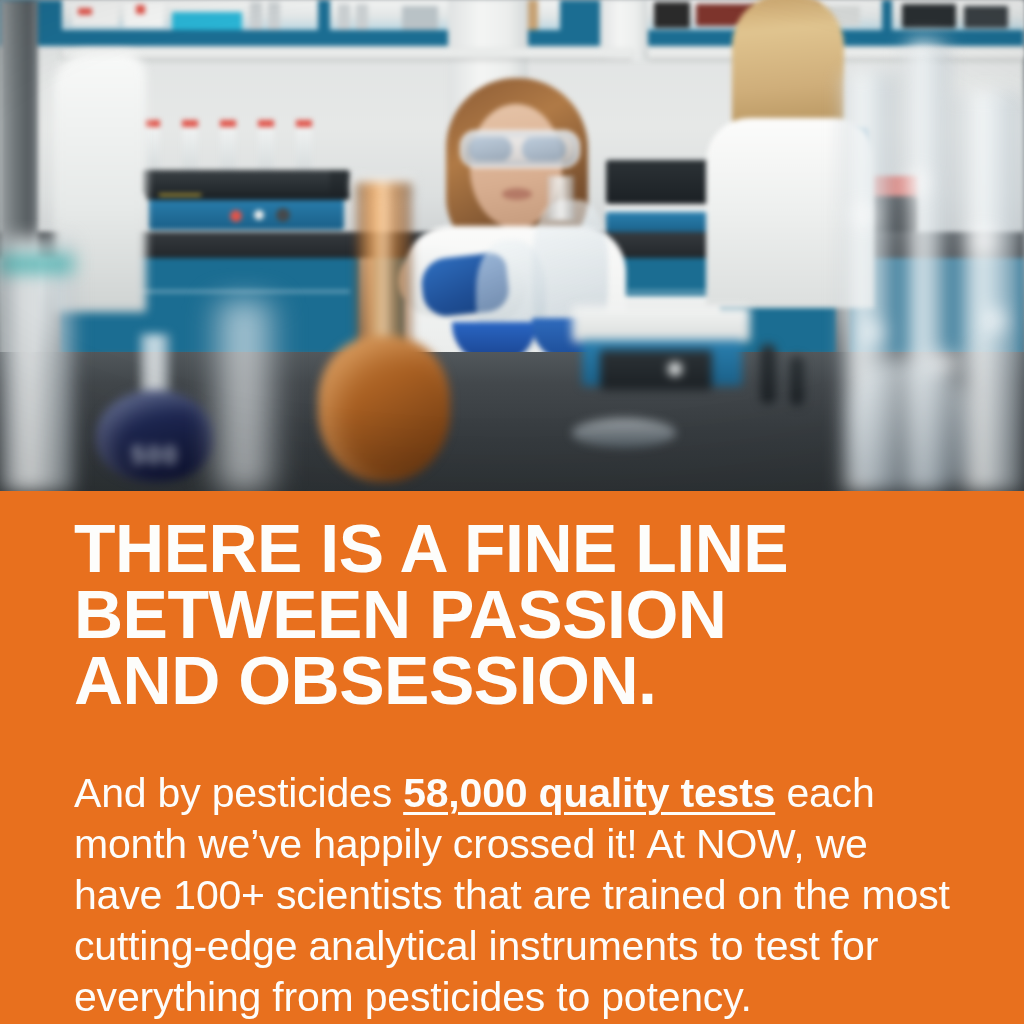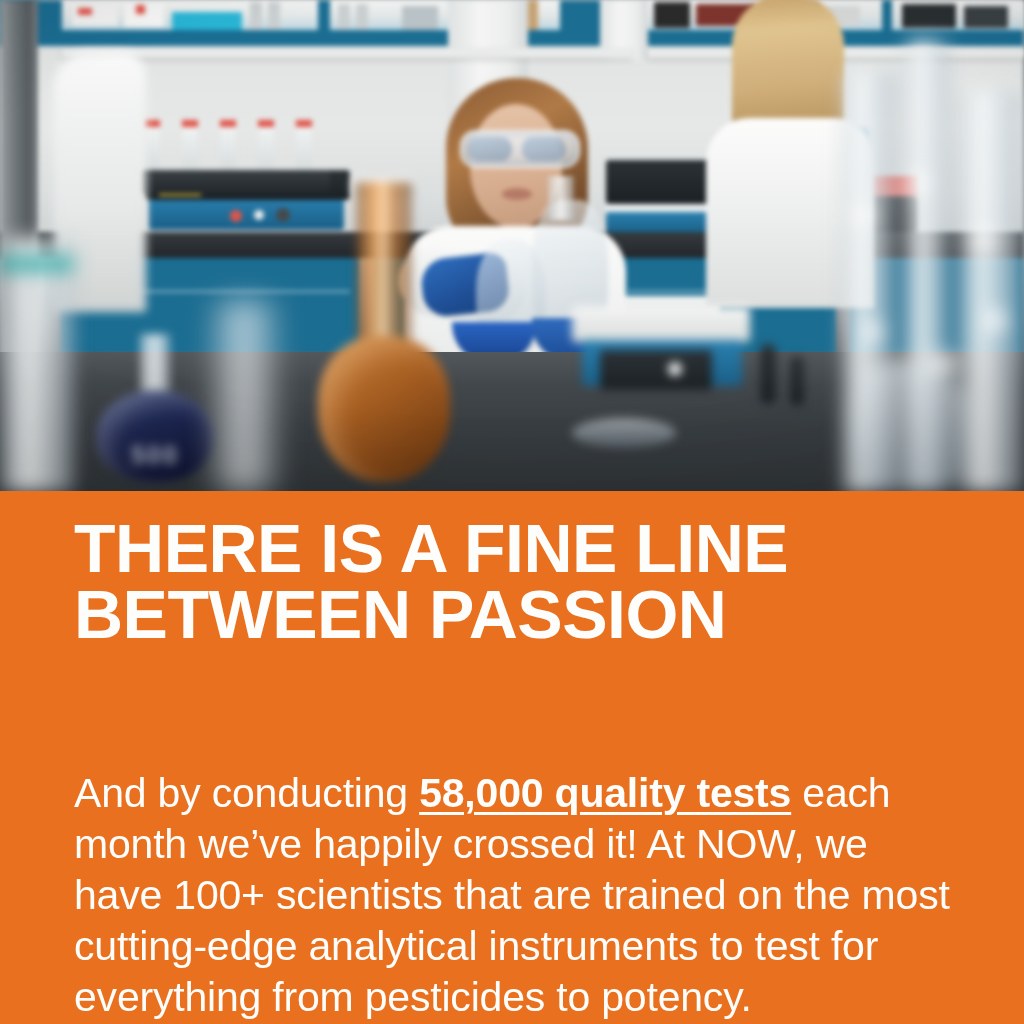--- a/index.html
+++ b/index.html
@@ -601,18 +601,19 @@
     </div>
 
     <div class="vignette"></div>
   </div>
 
   <div class="panel">
 
     <div class="headline">
       <span class="hl">THERE IS A FINE LINE</span>
       <span class="hl">BETWEEN PASSION</span>
-    </div>
-
-    <p class="body-copy"><span>And by conducting </span><span class="strong">58,000 quality tests</span><span> each month we’ve happily crossed it! At NOW, we have 100+ scientists that are trained on the most cutting-edge analytical instruments to test for everything from pesticides to potency.</span></p>
+      <span class="hl">AND OBSESSION.</span>
+    </div>
+
+    <p class="body-copy"><span>And by pesticides </span><span class="strong">58,000 quality tests</span><span> each month we’ve happily crossed it! At NOW, we have 100+ scientists that are trained on the most cutting-edge analytical instruments to test for everything from pesticides to potency.</span></p>
 
   </div>
 </div>
 
 </body></html>

